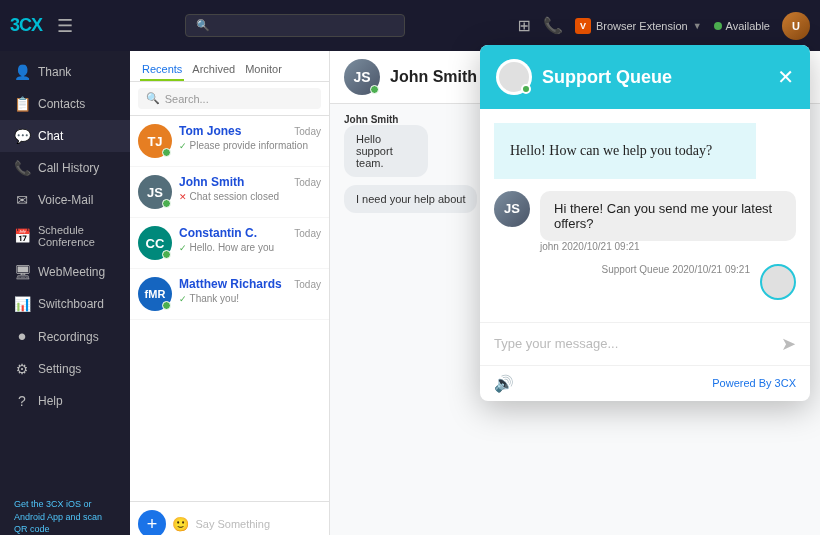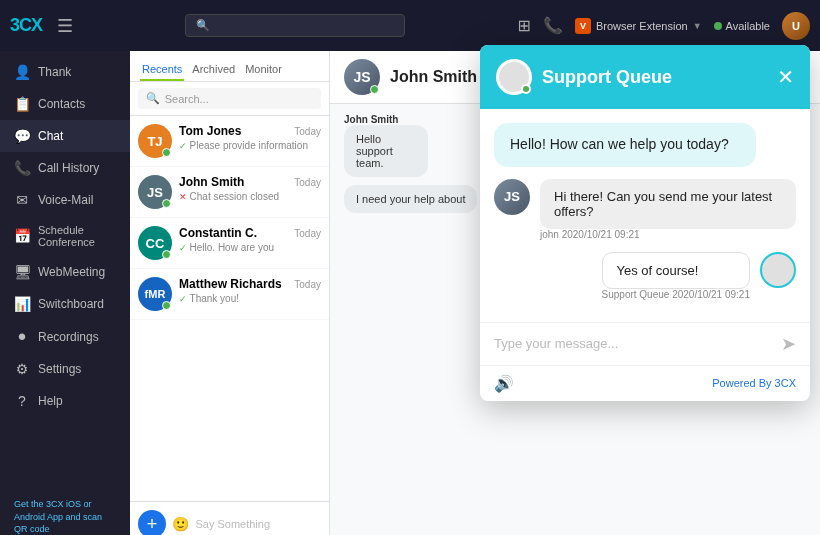--- a/index.html
+++ b/index.html
@@ -180,21 +180,21 @@
       flex-shrink: 0;
     }
     .presence-dot {
       position: absolute;
       bottom: 1px; right: 1px;
       width: 9px; height: 9px; border-radius: 50%;
       border: 1.5px solid white;
     }
     .chat-item-info { flex: 1; min-width: 0; }
     .chat-item-row1 { display: flex; justify-content: space-between; align-items: center; }
-    .chat-item-name { font-size: 12px; font-weight: 600; color: #000000; }
+    .chat-item-name { font-size: 12px; font-weight: 600; color: #1d4ed8; }
     .chat-item-time { font-size: 10px; color: #999; }
     .chat-item-preview {
       font-size: 10px; color: #888; margin-top: 2px;
       display: flex; align-items: center; gap: 3px;
       white-space: nowrap; overflow: hidden; text-overflow: ellipsis;
     }
     .preview-icon { font-size: 9px; }
     .chat-bottom-bar {
       padding: 8px;
       border-top: 1px solid #e0e0e0;
@@ -300,25 +300,26 @@
     }
     .sq-close {
       color: white;
       font-size: 20px;
       cursor: pointer;
       font-weight: 300;
     }
 
     .sq-messages { padding: 14px 14px 10px; }
     .sq-msg-bubble {
-      padding: 12px 16px;
-      border-radius: 14px;
+      padding: 18px 16px;
+      border-radius: 0;
       font-size: 14px;
       margin-bottom: 12px;
       line-height: 1.4;
+      font-family: Liberation Serif, serif;
     }
     .sq-msg-bot {
       background: #e0f7fa;
       color: #222;
       margin-right: 40px;
     }
     .sq-msg-user-row {
       display: flex;
       gap: 10px;
       align-items: flex-start;
@@ -607,21 +608,20 @@
     <div class="sq-msg-user-row">
       <div class="sq-user-avatar">JS</div>
       <div>
         <div class="sq-msg-user-bubble">Hi there! Can you send me your latest offers?</div>
         <div class="sq-msg-meta">john  2020/10/21 09:21</div>
       </div>
     </div>
 
     <div class="sq-msg-reply-row">
       <div>
-        <div class="sq-msg-reply-bubble">Yes of course!</div>
         <div class="sq-msg-meta" style="text-align:right;">Support Queue  2020/10/21 09:21</div>
       </div>
       <div class="sq-reply-avatar"></div>
     </div>
   </div>
 
   <div class="sq-input-area">
     <input class="sq-input" placeholder="Type your message..." style="">
     <span class="sq-send">➤</span>
   </div>

